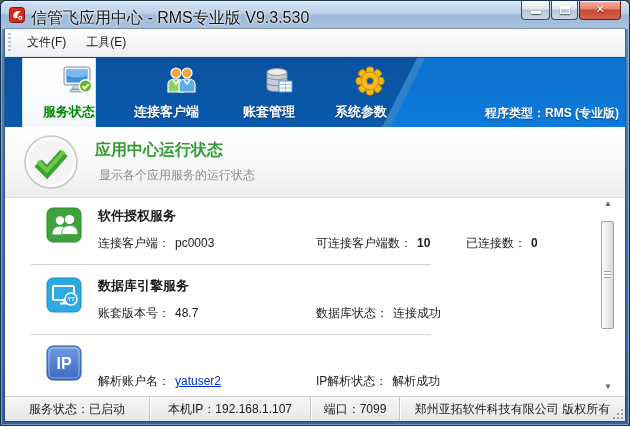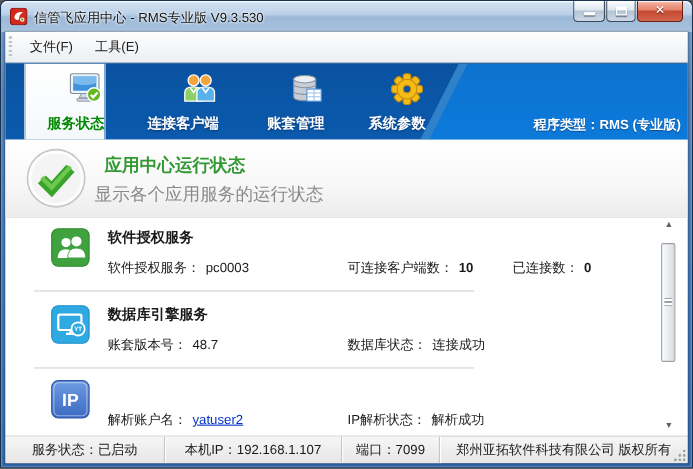--- a/index.html
+++ b/index.html
@@ -7,21 +7,21 @@
   .stage{width:630px;height:426px;position:relative;margin:0 auto;}
 
   
   .win{position:absolute;inset:0;border-radius:6px 6px 2px 2px;
        background:linear-gradient(180deg,#6f97c4 0%,#4a7ab4 20%,#3a70b2 60%,#2f65a6 100%);
        border:1px solid #17324f;box-shadow:inset 0 0 0 1px rgba(255,255,255,.35);}
   .titlebar{position:absolute;left:0;right:0;top:0;height:28px;border-radius:6px 6px 0 0;
        background:linear-gradient(180deg,#d3e2f2 0%,#bcd1e8 42%,#9cb9d8 52%,#a8c2de 100%);
        box-shadow:inset 0 1px 0 rgba(255,255,255,.8);}
   .app-icon{position:absolute;left:8px;top:6px;width:16px;height:16px;}
-  .title-text{position:absolute;left:30px;top:7px;font-size:12px;color:#111;
+  .title-text{position:absolute;left:30px;top:7px;font-size:16px;color:#111;
        text-shadow:0 0 3px #fff,0 0 2px #fff;white-space:nowrap;}
   .winbtns{position:absolute;right:8px;top:0;display:flex;}
   .winbtn{height:19px;border:1px solid #3c4a5a;border-top:none;border-radius:0 0 4px 4px;
        margin-left:1px;position:relative;cursor:default;
        background:linear-gradient(180deg,#fbfdfe 0%,#dde6ef 45%,#b4c4d6 50%,#ccd8e6 100%);
        box-shadow:inset 0 1px 0 rgba(255,255,255,.7);}
   .winbtn.min{width:29px;}
   .winbtn.max{width:27px;}
   .winbtn.close{width:42px;border-color:#6e1e12;
        background:linear-gradient(180deg,#f4b5a4 0%,#e4826a 45%,#c44a32 50%,#d26248 100%);}
@@ -66,21 +66,21 @@
   .prog-type{position:absolute;right:6px;bottom:5px;z-index:2;color:#fff;font-size:12px;
        font-weight:bold;text-shadow:0 1px 1px rgba(0,0,40,.4);}
 
   
   .content{flex:1;position:relative;background:#fff;overflow:hidden;}
   .headband{position:absolute;left:0;right:0;top:0;height:71px;
        background:linear-gradient(180deg,#ffffff 0%,#f7f7f7 60%,#ececec 100%);
        border-bottom:1px solid #e0e0e0;padding-left:20px;}
   .check-circle{position:absolute;left:18px;top:7px;width:56px;height:56px;}
   .hb-title{position:absolute;left:90px;top:13px;font-size:16px;font-weight:bold;color:#339933;}
-  .hb-sub{position:absolute;left:81px;top:40px;font-size:16px;color:#8a8a8a;font-family:Liberation Mono, monospace;}
+  .hb-sub{position:absolute;left:94px;top:40px;font-size:12px;color:#8a8a8a;font-family:Liberation Mono, monospace;}
 
   .row{position:absolute;left:0;right:30px;height:62px;}
   .row .sicon{position:absolute;left:41px;top:6px;width:36px;height:52px;}
   .row .rtitle{position:absolute;left:93px;top:6px;font-size:13px;font-weight:bold;
        color:#1a1a1a;white-space:nowrap;}
   .row .detail{position:absolute;left:93px;top:34px;right:0;height:16px;font-size:12px;color:#1a1a1a;}
   .detail .f{position:absolute;top:0;white-space:nowrap;}
   .detail .f0{left:0;} .detail .f1{left:218px;} .detail .f2{left:368px;}
   .detail .val{margin-left:5px;}
   .detail .val.bold{font-weight:bold;}
@@ -237,21 +237,21 @@
             <svg width="36" height="36" viewBox="0 0 36 36">
               <rect x="1" y="1" width="34" height="34" rx="6" fill="#3fa23f" stroke="#2e8a2e"></rect>
               <circle cx="14" cy="13.5" r="4.2" fill="#ffffff"></circle>
               <circle cx="23.5" cy="12.5" r="4.6" fill="#ffffff"></circle>
               <path d="M6.5 27.5 q0 -8 7.5 -8 q7.5 0 7.5 8 Z" fill="#ffffff"></path>
               <path d="M15.5 27.5 q0 -9 8 -9 q8.5 0 8.5 9 Z" fill="#ffffff" stroke="#3fa23f" stroke-width="0.8"></path>
             </svg>
           </span>
           <span class="rtitle">软件授权服务</span>
           <div class="detail">
-            <span class="f f0"><span>软件授权服务：</span><span class="val">pc0003</span></span>
+            <span class="f f0"><span>连接客户端：</span><span class="val">pc0003</span></span>
             <span class="f f1"><span>可连接客户端数：</span><span class="val bold">10</span></span>
             <span class="f f2"><span>已连接数：</span><span class="val bold">0</span></span>
           </div>
         </div>
         <div class="sep sep1"></div>
 
         <div class="row row2">
           <span class="sicon">
             <svg width="36" height="36" viewBox="0 0 36 36">
               <rect x="1" y="1" width="34" height="34" rx="6" fill="#2fa9e1" stroke="#1d8fc6"></rect>

